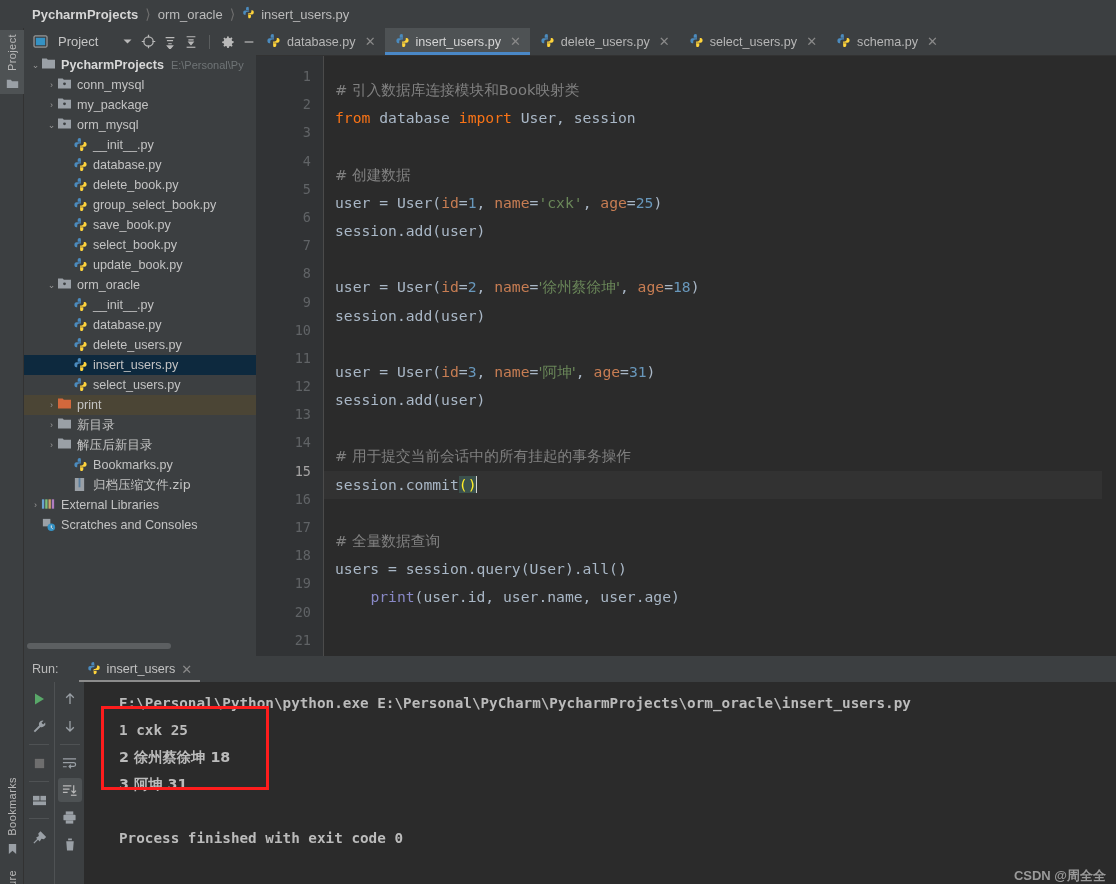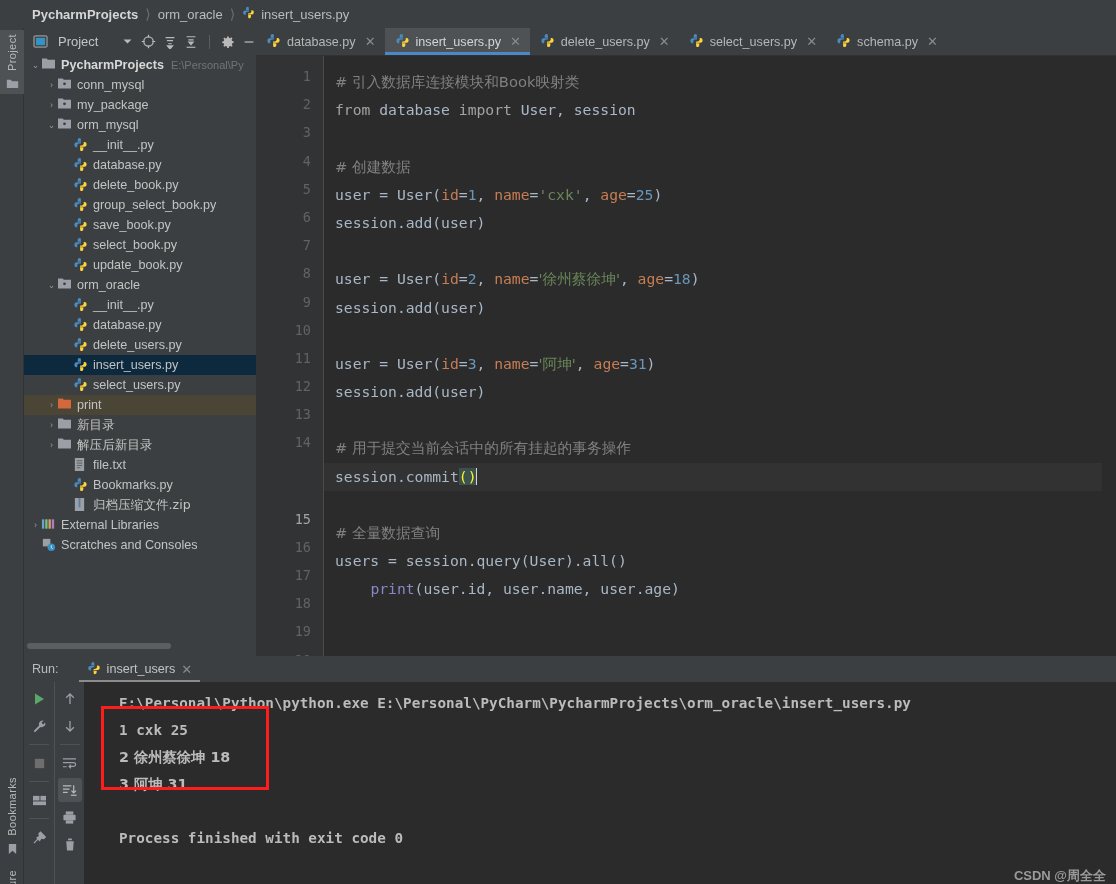--- a/index.html
+++ b/index.html
@@ -103,29 +103,29 @@
   }
   .gutter {
     width: 68px; flex: 0 0 68px; background: #313335;
     border-right: 1px solid #4b4b4b; padding-top: 6px;
   }
   .gutter .ln {
     height: 28.2px; line-height: 28.2px; text-align: right;
     padding-right: 12px; color: #606366;
     font-family: "DejaVu Sans Mono", monospace; font-size: 13.5px;
   }
-  .gutter .ln.cur { color: #a4a3a3; margin-top: 48px; }
+  .gutter .ln.cur { color: #a4a3a3; }
   .code {
-    flex: 1; padding-top: 12px; position: relative;
+    flex: 1; padding-top: 20px; position: relative;
     font-family: "DejaVu Sans Mono", monospace; font-size: 14.7px;
   }
   .cl { height: 28.2px; line-height: 28.2px; padding-left: 11px; white-space: pre; color: #a9b7c6; }
   .cl.cur { background: #323232; }
   .cmt { color: #808080; }
-  .kw  { color: #a3a3a3; }
+  .kw  { color: #f97316; }
   .str { color: #6a8759; }
   .num { color: #6897bb; }
   .kwarg { color: #c77d53; }
   .builtin { color: #8888c6; }
   .brmatch { background: #3b514d; color: #ffef28; }
   .caret { display:inline-block; width:1px; height:17px; background:#d4d4d4; vertical-align:-3px; }
 
   .vscroll-editor {
     position: absolute; right: 0; top: 56px; width: 14px; height: 600px;
     background: #2b2b2b;
@@ -438,29 +438,20 @@
             </svg></span>
           <span class="tname cjk">新目录</span>
         </div>
         <div class="trow">
           <span style="width:22px;flex:0 0 22px"></span>
           <span class="arrow">›</span>
           <span class="ico"><svg width="15" height="13" viewBox="0 0 16 14">
               <path d="M1 1.5h5L7.3 3H15v9.5H1z" fill="#9aa0a6"></path>
             </svg></span>
           <span class="tname cjk">解压后新目录</span>
-        </div>
-        <div class="trow">
-          <span style="width:38px;flex:0 0 38px"></span>
-          <span class="arrow"></span>
-          <span class="ico"><svg width="13" height="15" viewBox="0 0 14 16">
-              <rect x="2" y="1" width="10" height="14" fill="#9aa0a6"></rect>
-              <path d="M4 4h6M4 6.5h6M4 9h6M4 11.5h4" stroke="#5a5d5e" stroke-width="1"></path>
-            </svg></span>
-          <span class="tname">file.txt</span>
         </div>
         <div class="trow">
           <span style="width:38px;flex:0 0 38px"></span>
           <span class="arrow"></span>
           <span class="ico"><svg width="15" height="15" viewBox="0 0 16 16">
               <path d="M7.5 1C5.5 1 5 2 5 3.2V5h3v.6H3.6C2.3 5.6 1.5 6.6 1.5 8.2c0 1.6.7 2.6 2 2.6h1V9.3c0-1.3 1-2.3 2.3-2.3h1.6V3.2C8.4 2 8 1 7.5 1z" fill="#4b8bbe"></path>
               <path d="M8.5 15c2 0 2.5-1 2.5-2.2V11H8v-.6h4.4c1.3 0 2.1-1 2.1-2.6 0-1.6-.7-2.6-2-2.6h-1v1.5c0 1.3-1 2.3-2.3 2.3H7.6v3.8c0 1.2.4 2.2.9 2.2z" fill="#ffd43b"></path>
             </svg></span>
           <span class="tname">Bookmarks.py</span>
         </div>

